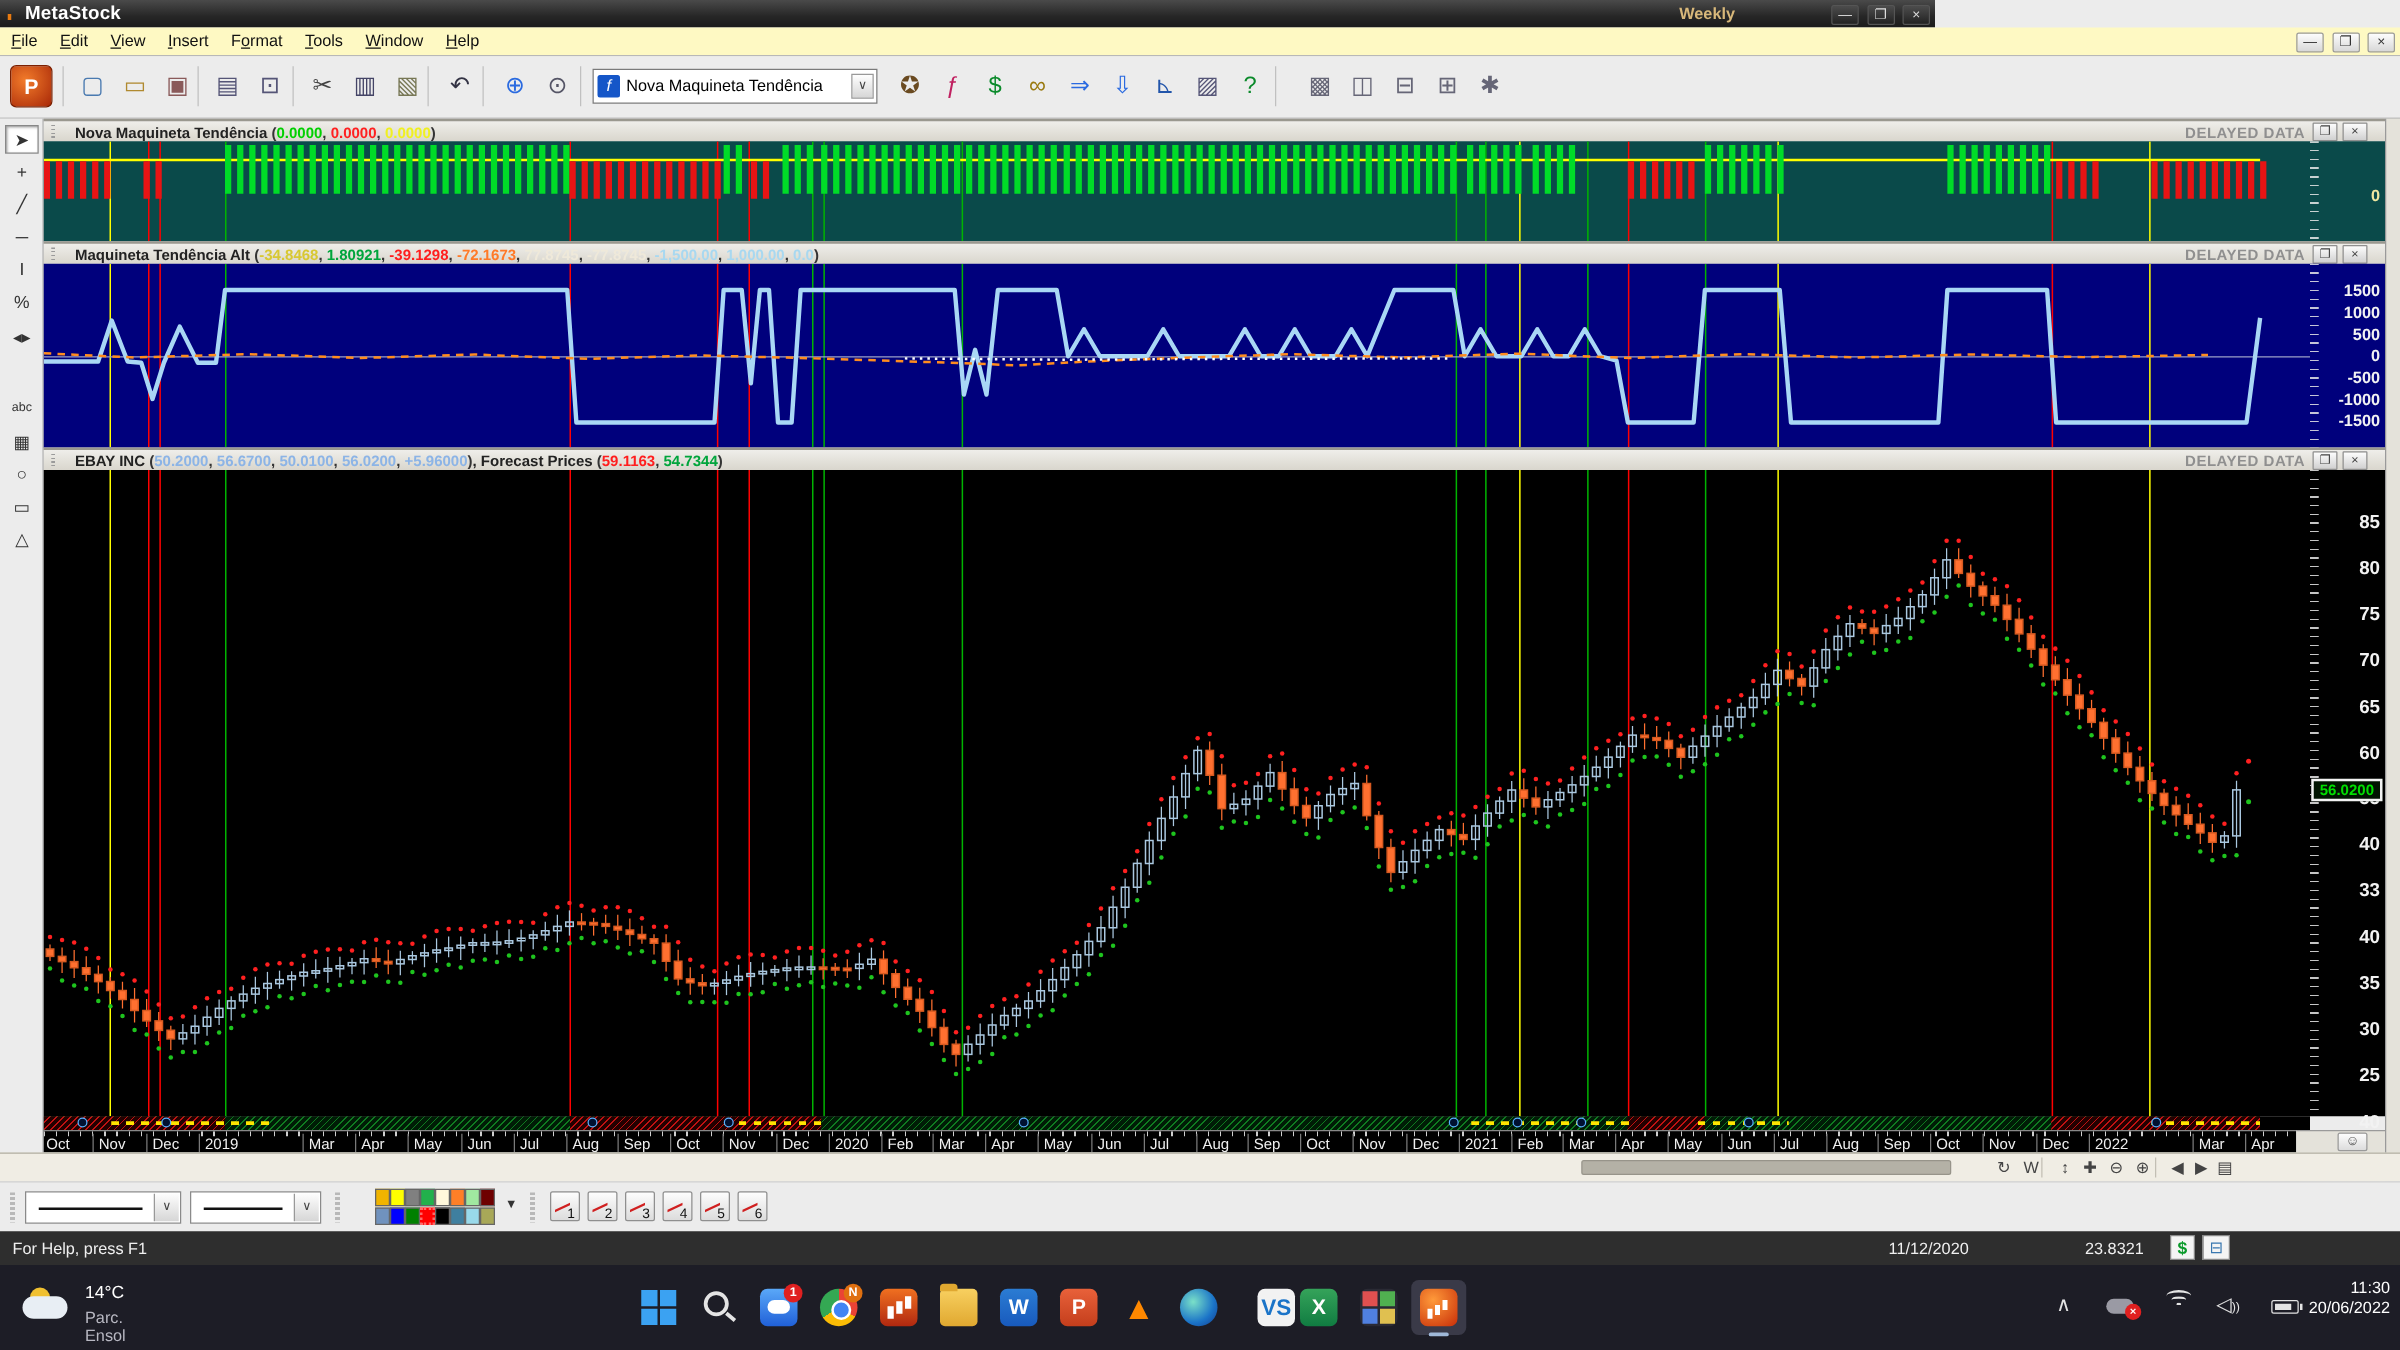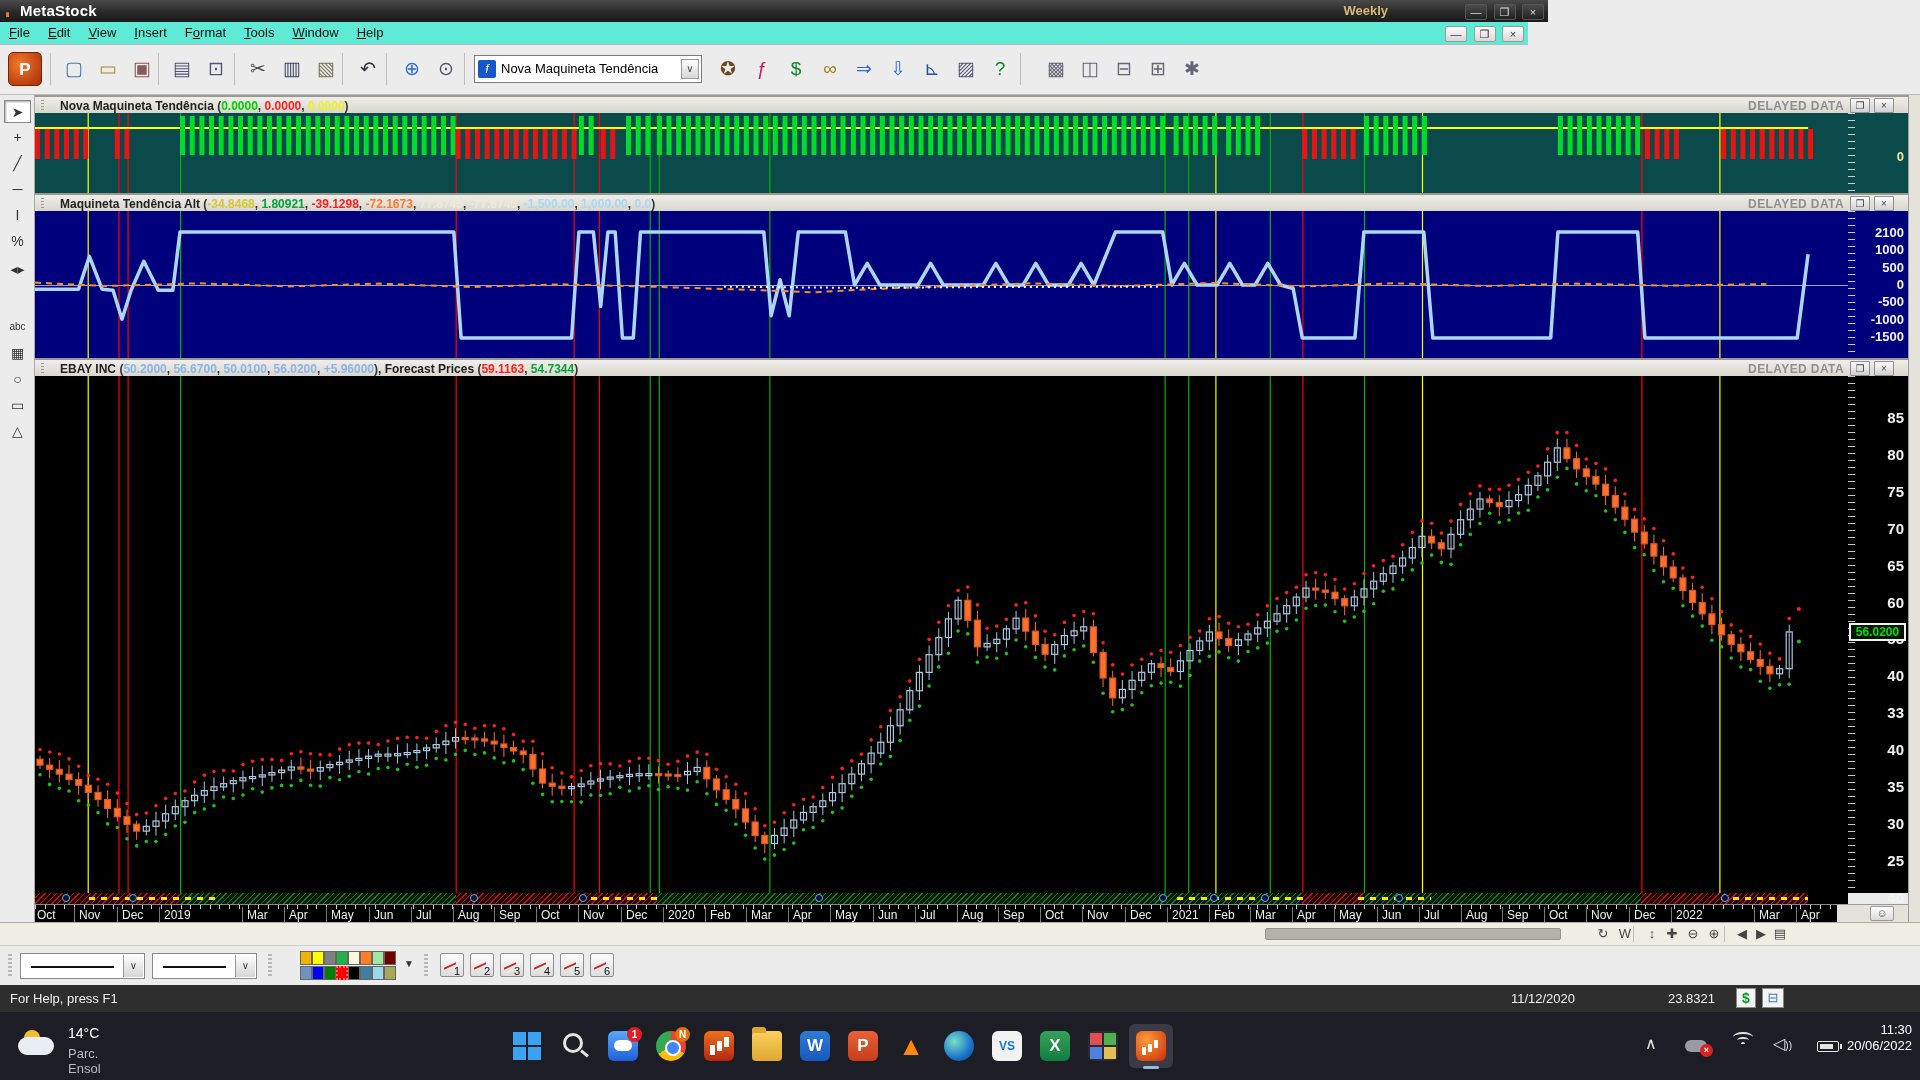--- a/index.html
+++ b/index.html
@@ -14,21 +14,21 @@
     background:linear-gradient(to top,#e87a10 0,#e87a10 100%);
     clip-path:polygon(0 60%,25% 60%,25% 100%,0 100%,0 60%);position:relative;top:1px;}
   .lbars:after{content:"";}
   #doc-title{position:absolute;left:0;right:0;top:3px;text-align:center;font-size:13px;color:#f2f2f2;}
   #periodicity{position:absolute;right:160px;top:3px;font-size:13px;color:#d8b87a;font-weight:bold;}
   .winbtn{display:inline-block;width:22px;height:16px;margin-left:2px;text-align:center;line-height:14px;
     font-size:11px;color:#ddd;background:linear-gradient(#4c4c4c,#222);border:1px solid #555;border-radius:2px;}
   #titlebar-controls{position:absolute;right:4px;top:2px;}
 
   
-  #menubar{position:absolute;left:0;top:22px;width:1528px;height:23px;background:#5eead4;border-bottom:1px solid #b8b8b8;}
+  #menubar{position:absolute;left:0;top:22px;width:1920px;height:23px;background:#fef9c3;border-bottom:1px solid #b8b8b8;}
   .menu-item{display:inline-block;padding:3px 9px;font-size:13px;color:#111;}
   .menu-item u{text-decoration:underline;}
   #mdi-controls{position:absolute;right:4px;top:2px;}
   .winbtn.light{color:#333;background:linear-gradient(#fdfdfd,#d8d8d8);border:1px solid #9a9a9a;}
 
   
   #toolbar1{position:absolute;left:0;top:45px;width:1920px;height:50px;background:#ececec;border-bottom:1px solid #bdbdbd;}
   .tb1-btn{position:absolute;top:8px;width:32px;height:32px;text-align:center;line-height:32px;font-size:19px;color:#555;}
   .tb1-sep{position:absolute;top:8px;width:1px;height:32px;background:#c0c0c0;}
   #pcon-btn{position:absolute;left:8px;top:7px;width:34px;height:34px;border-radius:5px;
@@ -146,21 +146,21 @@
   .k-msdl{background:linear-gradient(#f07020,#b02810);}
   .k-msdl:after{content:"";position:absolute;left:6px;bottom:6px;width:5px;height:10px;background:#fff;box-shadow:7px -4px 0 #fff,14px -8px 0 #fff;}
   .k-folder{background:linear-gradient(#f8d060,#e0a830);border-radius:4px;}
   .k-folder:before{content:"";position:absolute;left:0;top:-4px;width:14px;height:6px;background:#e0a830;border-radius:3px 3px 0 0;}
   .k-letter{color:#fff;font-weight:bold;font-size:17px;line-height:30px;}
   .k-word{background:linear-gradient(#2b7cd3,#185abd);}
   .k-ppt{background:linear-gradient(#e8613a,#c43e1c);}
   .k-vlc{background:transparent;}
   .k-vlc:after{content:"▲";position:absolute;left:0;top:0;width:30px;font-size:26px;line-height:30px;color:#ff8800;}
   .k-edge{border-radius:50%;background:radial-gradient(circle at 35% 35%,#7ae0c8,#1b74c8 60%,#123a8c);}
-  .k-vscode{background:#f2f2f2;color:#1b74c8;font-weight:bold;font-size:12px;line-height:30px;}
+  .k-vscode{background:#f2f2f2;color:#1b74c8;font-weight:bold;font-size:18px;line-height:30px;margin-left:14px;}
   .k-excel{background:linear-gradient(#35a35a,#107c41);}
   .k-photos{background:#2a2a34;display:grid;grid-template-columns:12px 12px;grid-gap:2px;padding:2px;}
   .k-photos span{width:12px;height:12px;}
   .k-metastock{background:radial-gradient(circle at 35% 30%,#ff9a3a,#c82e08);}
   .k-metastock:after{content:"";position:absolute;left:6px;bottom:6px;width:4px;height:8px;background:#fff;box-shadow:6px -3px 0 #fff,12px -7px 0 #fff;}
   #tray{position:absolute;left:1645px;top:12px;height:44px;color:#e8e8e8;}
   .tray-item{position:absolute;top:10px;font-size:16px;color:#e4e4e4;}
   #tray-cloud{width:22px;height:12px;background:#9a9aa4;border-radius:7px;}
   #tray-cloud .badge{right:-6px;top:4px;width:13px;height:13px;font-size:9px;line-height:13px;}
   .wifi-arc{position:absolute;border:2px solid #e4e4e4;border-bottom:none;border-left:none;border-right:none;border-radius:50% 50% 0 0;}
@@ -465,21 +465,21 @@
         <rect x="1386.9" y="0" width="1.2" height="147" fill="#ffff00"></rect>
         <rect x="1606.3" y="0" width="1.2" height="147" fill="#ff0000"></rect>
         <rect x="1684.3" y="0" width="1.2" height="147" fill="#ffff00"></rect>
         <rect x="0" y="74" width="1813" height="1" fill="#9aa0c8"></rect>
         <polyline points="0.0,78.2 43.5,78.2 54.4,45.4 67.1,78.2 78.0,79.2 87.0,108.2 96.1,79.2 108.8,50.3 123.3,79.2 137.8,79.2 145.0,21.0 418.8,21.0 426.1,127.0 536.6,127.0 543.9,21.0 558.4,21.0 565.7,95.6 572.9,21.0 580.2,21.0 587.4,127.0 598.3,127.0 605.5,21.0 728.8,21.0 736.1,104.7 745.1,68.8 754.2,104.7 763.3,21.0 810.4,21.0 819.5,74.0 832.2,52.4 844.9,74.0 882.9,74.0 895.6,52.4 908.3,74.0 948.2,74.0 960.9,52.4 973.6,74.0 988.1,74.0 1000.8,52.4 1013.5,74.0 1033.4,74.0 1046.1,52.4 1058.8,74.0 1080.5,21.0 1127.7,21.0 1136.8,74.0 1149.4,52.4 1162.1,74.0 1182.1,74.0 1194.8,52.4 1207.5,74.0 1220.1,74.0 1232.8,52.4 1245.5,74.0 1258.2,77.5 1267.3,127.0 1319.9,127.0 1328.9,21.0 1388.8,21.0 1397.8,127.0 1515.7,127.0 1522.9,21.0 1602.7,21.0 1609.9,127.0 1762.2,127.0 1773.1,43.3" fill="none" stroke="#a9d7f5" stroke-width="3.5" stroke-linejoin="round"></polyline>
         <polyline points="0.0,71.6 72.5,75.0 163.2,72.3 253.8,75.4 344.5,72.6 435.1,76.1 525.8,73.3 616.4,75.7 725.2,79.2 779.6,81.3 834.0,78.2 906.5,75.4 997.2,72.3 1087.8,75.0 1178.5,71.9 1269.1,75.4 1359.8,72.3 1450.4,75.0 1541.0,72.6 1631.7,74.7 1731.4,73.0" fill="none" stroke="#ff8c1e" stroke-width="2" stroke-linejoin="round" stroke-dasharray="6,5"></polyline>
         <polyline points="688.9,75.7 815.9,76.8 942.8,76.1 1124.1,75.7" fill="none" stroke="#ffffff" stroke-width="2" stroke-linejoin="round" stroke-dasharray="2,4"></polyline>
       </svg></div>
   <div id="p2gutter">
       <div class="ruler"></div>
-      <div class="axis-label" style="top:14px;font-size:13px">2100</div>
+      <div class="axis-label" style="top:14px;font-size:13px">1500</div>
       <div class="axis-label" style="top:31px;font-size:13px">1000</div>
       <div class="axis-label" style="top:49px;font-size:13px">500</div>
       <div class="axis-label" style="top:66px;font-size:13px">0</div>
       <div class="axis-label" style="top:83px;font-size:13px">-500</div>
       <div class="axis-label" style="top:101px;font-size:13px">-1000</div>
       <div class="axis-label" style="top:118px;font-size:13px">-1500</div>
     </div>
 
   <div class="phead" style="top:358px;">
     <span class="grip"></span>

